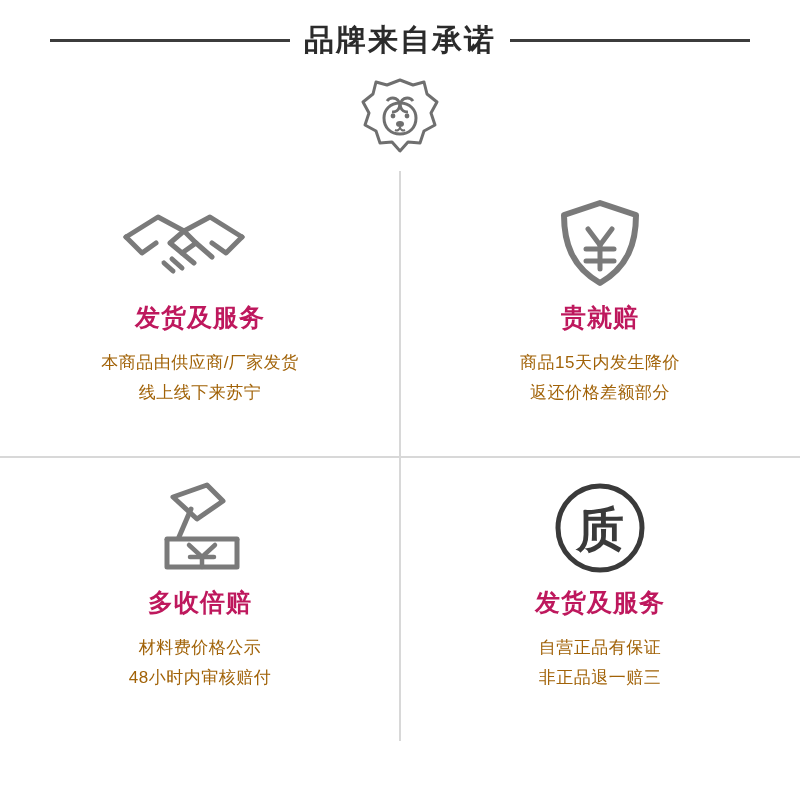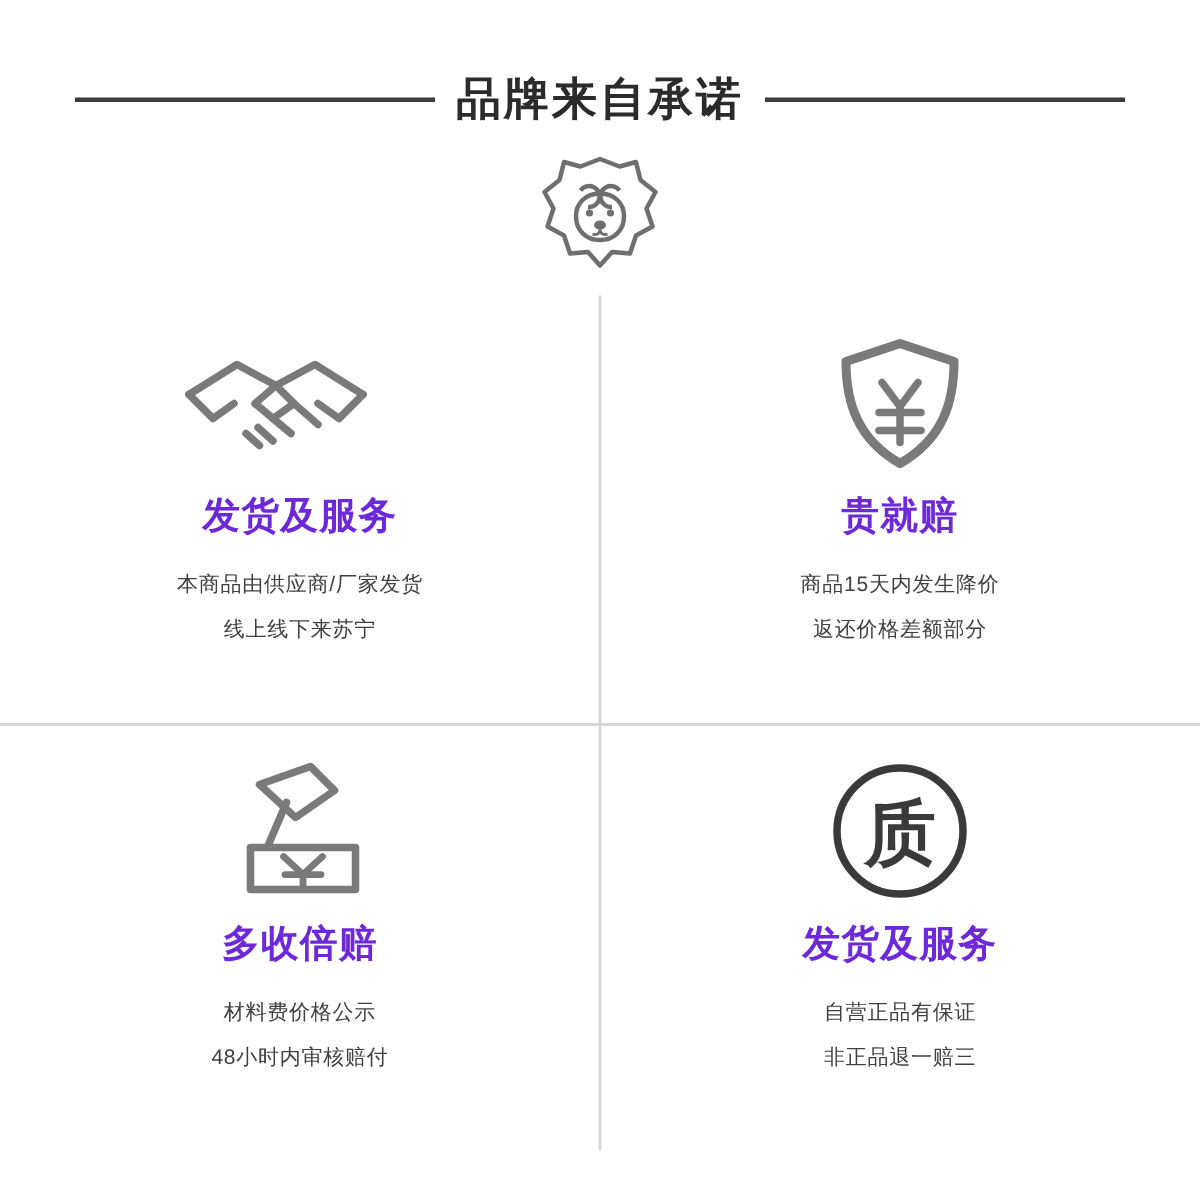--- a/index.html
+++ b/index.html
@@ -16,21 +16,21 @@
   }
   .page {
     position: relative;
     width: 800px;
     height: 800px;
     box-sizing: border-box;
   }
 
   
   .header {
-    padding-top: 46px;
+    padding-top: 20px;
     text-align: center;
   }
   .title-row {
     display: flex;
     align-items: center;
     justify-content: center;
     gap: 14px;
   }
   .title-row .rule {
     height: 3px;
@@ -98,32 +98,32 @@
   .cell-icon {
     height: 92px;
     display: flex;
     align-items: center;
     justify-content: center;
   }
   .cell-title {
     margin-top: 12px;
     font-size: 25px;
     font-weight: bold;
-    color: #6d28d9;
+    color: #be185d;
     letter-spacing: 1px;
     font-family: "DejaVu Sans", "Liberation Sans", sans-serif;
   }
   .cell-lines {
     margin-top: 14px;
     text-align: center;
   }
   .cell-line {
-    font-size: 14px;
+    font-size: 17px;
     line-height: 30px;
-    color: #404040;
+    color: #a16207;
     letter-spacing: 0.5px;
   }
   svg { display: block; }
 </style>
 </head>
 <body>
 
 <div class="page">
 
   <div class="header">

